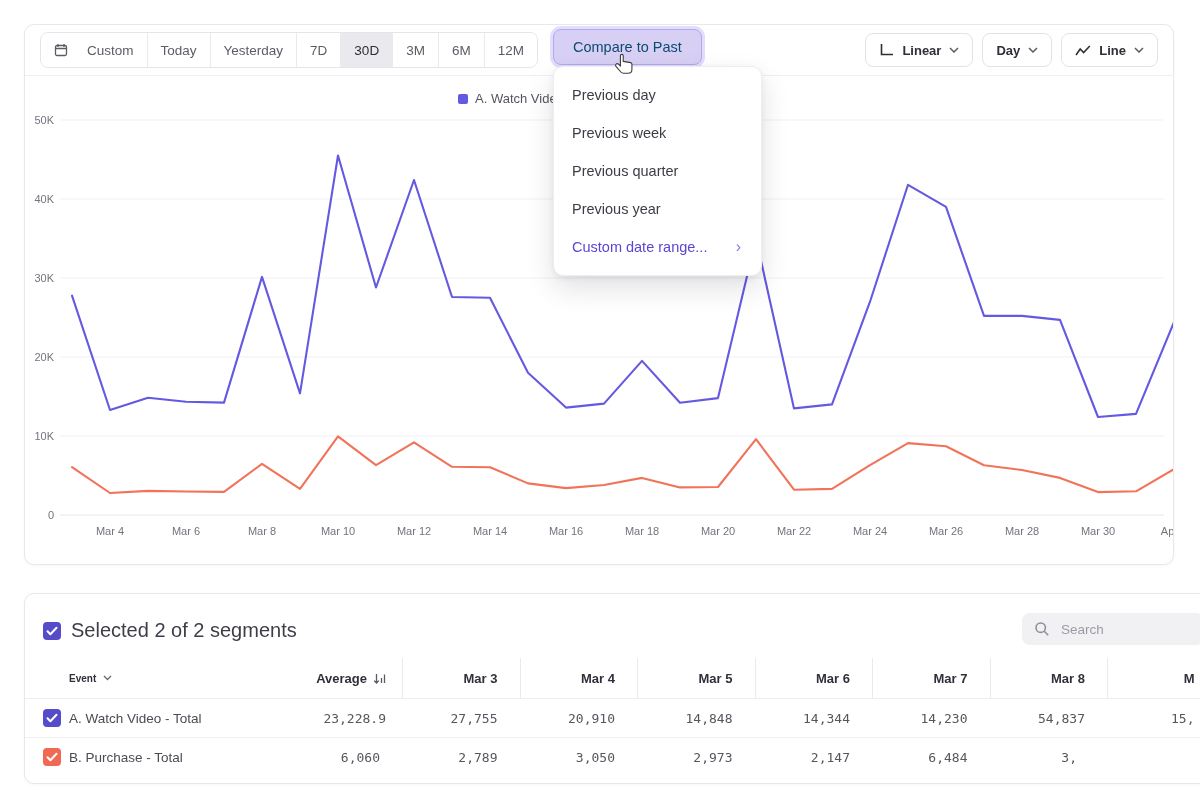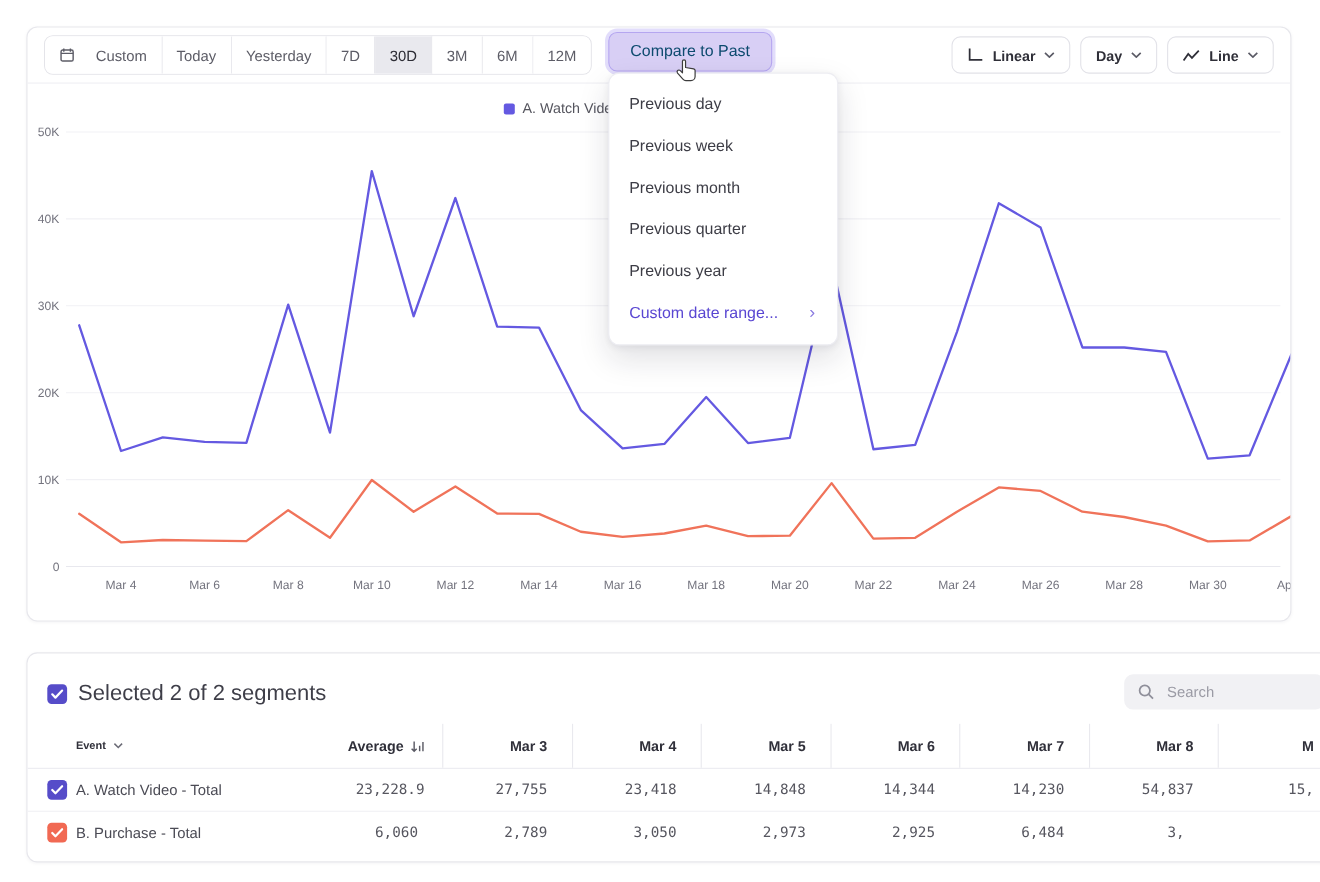--- a/index.html
+++ b/index.html
@@ -240,51 +240,50 @@
         <div class="c c-event">
           <span class="row-check" style="background: rgb(86, 76, 201);">
             <svg width="12" height="10" viewBox="0 0 12 10" fill="none" stroke="#fff" stroke-width="2" stroke-linecap="round" stroke-linejoin="round">
               <path d="M1.5 5.2L4.4 8.2 10.5 1.8"></path>
             </svg>
           </span>
           <span>A. Watch Video - Total</span>
         </div>
         <div class="c c-num c-avg">23,228.9</div>
         <div class="c c-num">27,755</div>
-        <div class="c c-num">23,418</div>
+        <div class="c c-num">20,910</div>
         <div class="c c-num">14,848</div>
         <div class="c c-num">14,344</div>
         <div class="c c-num">14,230</div>
         <div class="c c-num">54,837</div>
         <div class="c c-num c-clip">15,</div>
       </div>
       <div class="t-row t-data">
         <div class="c c-event">
           <span class="row-check" style="background: rgb(241, 105, 83);">
             <svg width="12" height="10" viewBox="0 0 12 10" fill="none" stroke="#fff" stroke-width="2" stroke-linecap="round" stroke-linejoin="round">
               <path d="M1.5 5.2L4.4 8.2 10.5 1.8"></path>
             </svg>
           </span>
           <span>B. Purchase - Total</span>
         </div>
         <div class="c c-num">6,060</div>
         <div class="c c-num">2,789</div>
         <div class="c c-num">3,050</div>
         <div class="c c-num">2,973</div>
-        <div class="c c-num">2,925</div>
+        <div class="c c-num">2,147</div>
         <div class="c c-num">6,484</div>
         <div class="c c-num c-clip">3,</div>
       </div>
     </div>
 </div>
 
 <div id="compare-menu">
     <div class="menu-item">Previous day</div>
     <div class="menu-item">Previous week</div>
-    <div class="menu-item">Previous month</div>
     <div class="menu-item">Previous quarter</div>
     <div class="menu-item">Previous year</div>
     <div class="menu-item custom">
       <span>Custom date range...</span>
       <span class="menu-chevron">›</span>
     </div>
   </div>
 
 <div id="cursor">
   <svg viewBox="0 0 32 32" width="25" height="25">

